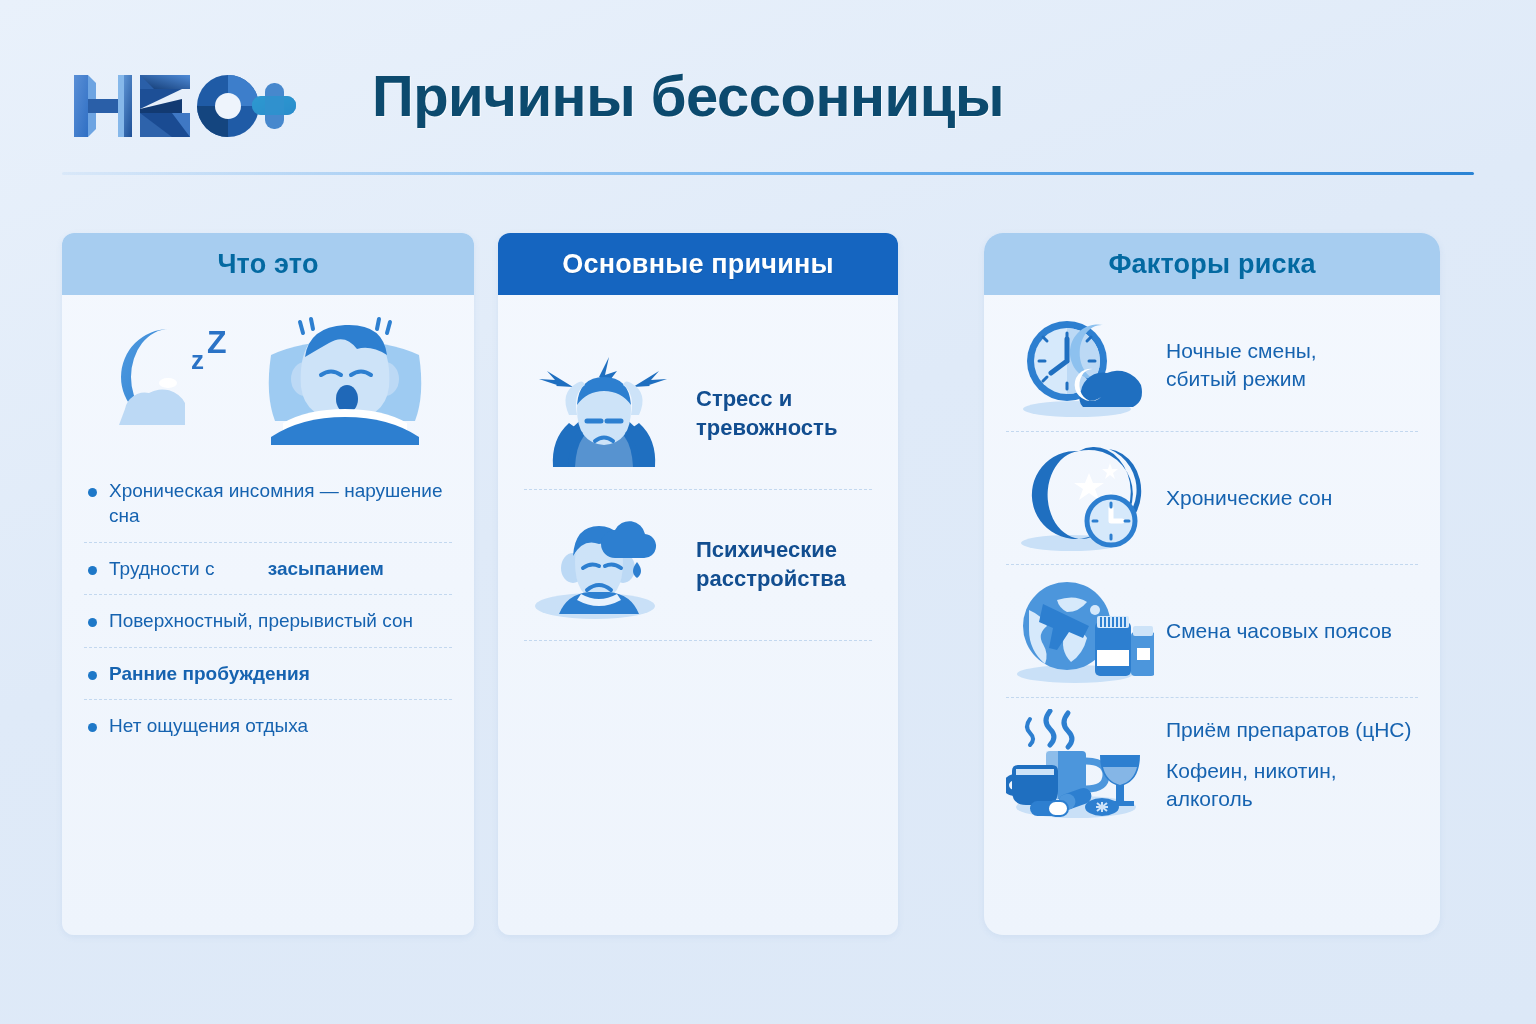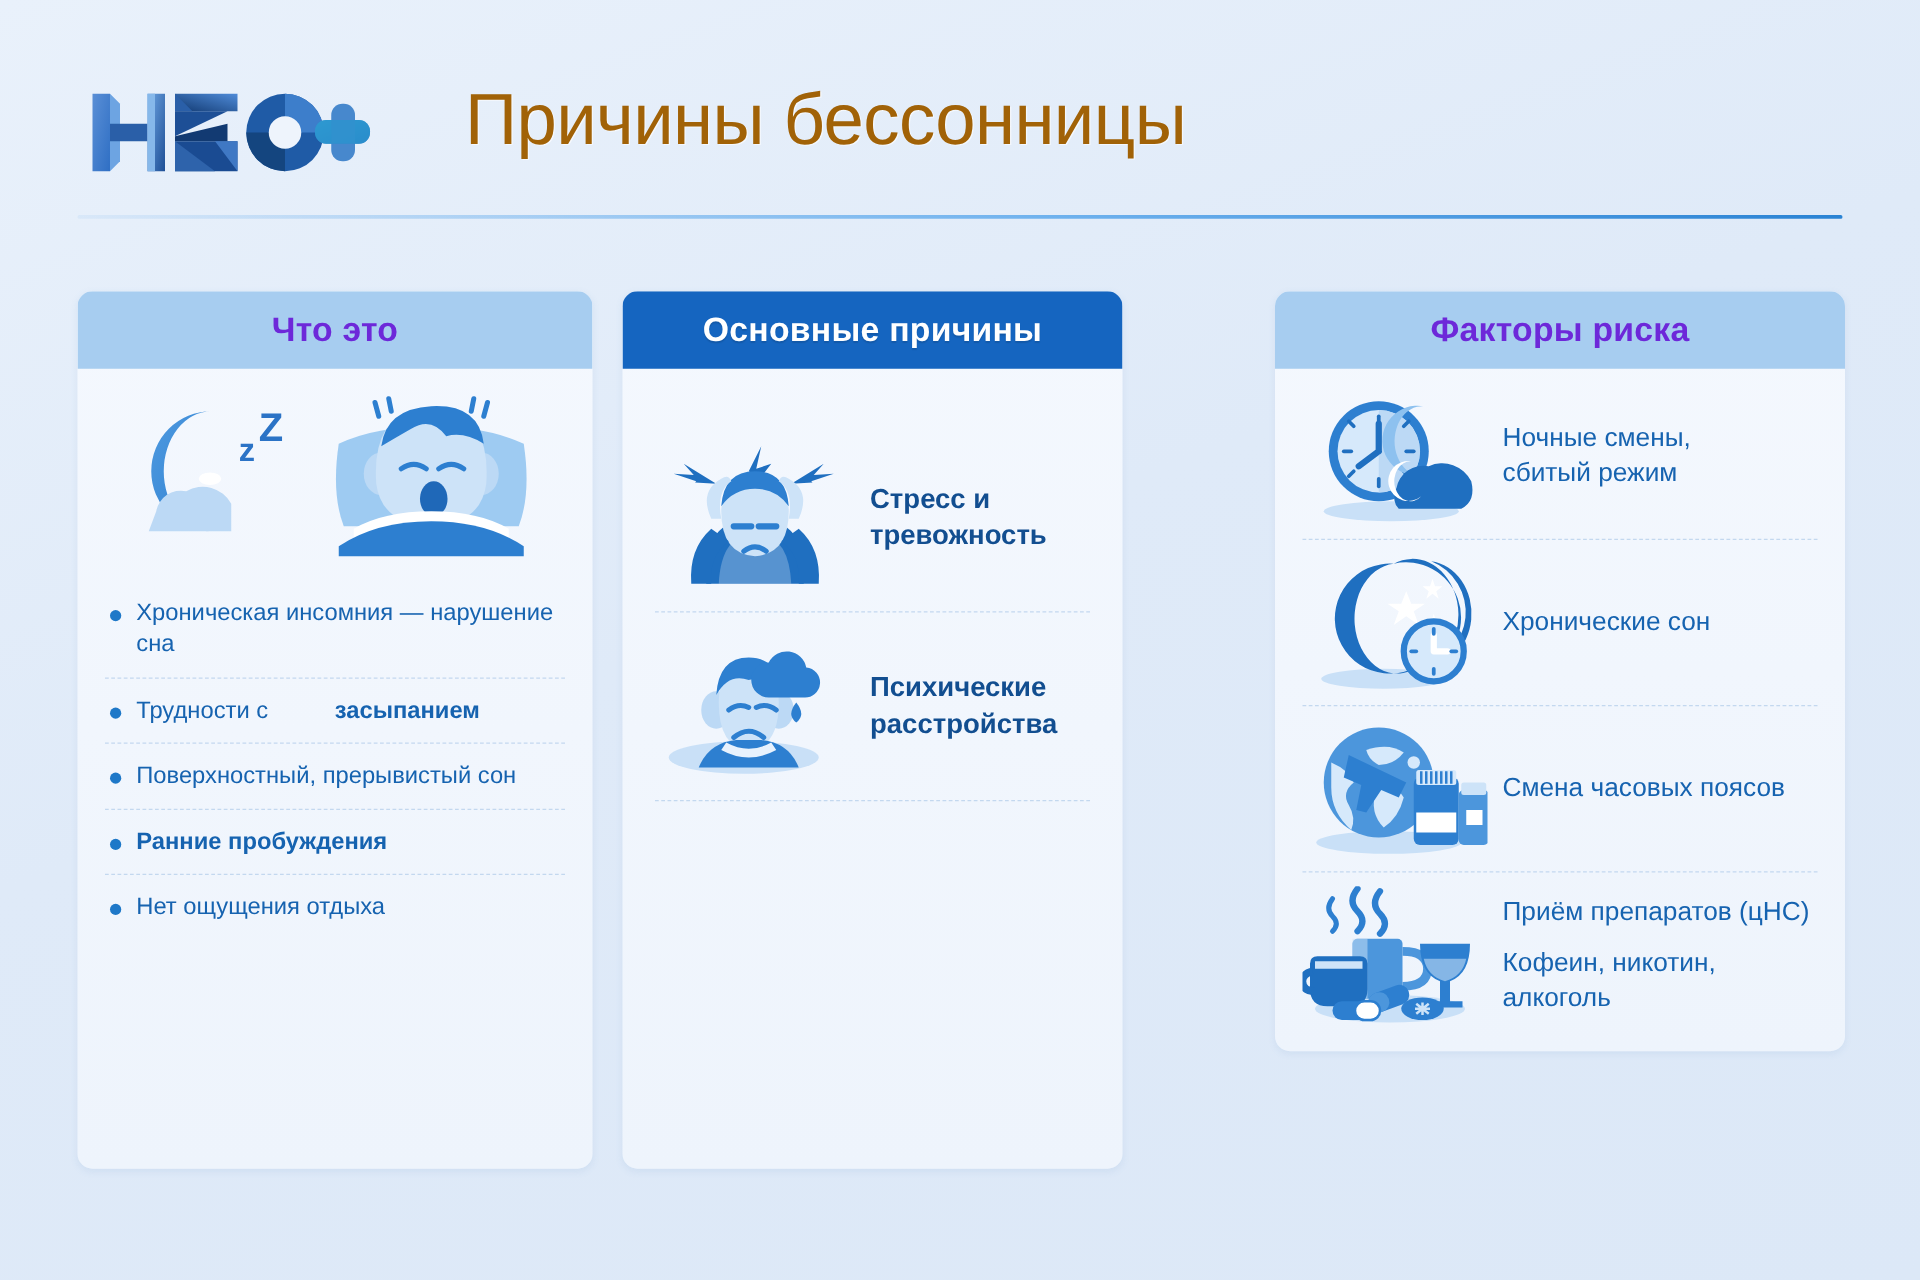--- a/index.html
+++ b/index.html
@@ -18,22 +18,22 @@
     position: absolute; left: 0; top: 0; width: 1536px; height: 180px;
   }
   #logo {
     position: absolute; left: 72px; top: 66px;
     width: 230px; height: 80px;
     display: flex; align-items: center;
   }
   .logo-svg { display: block; }
   #page-title {
     position: absolute; left: 372px; top: 62px;
-    font-size: 58px; font-weight: normal; letter-spacing: -0.5px;
-    color: #a16207;
+    font-size: 58px; font-weight: bold; letter-spacing: -0.5px;
+    color: #0c4a6e;
     text-shadow: 1px 1px 0 rgba(255,255,255,0.6);
     white-space: nowrap;
   }
   #title-rule {
     position: absolute; left: 62px; top: 172px;
     width: 1412px; height: 3px;
     background: linear-gradient(to right, rgba(140,190,240,0.15) 0%, #6fb2ee 55%, #2a83d4 100%);
     border-radius: 2px;
   }
 
@@ -41,31 +41,31 @@
   .card {
     position: absolute;
     top: 233px;
     border-radius: 12px;
     overflow: hidden;
     background: linear-gradient(180deg, #f4f8fe 0%, #eef4fc 100%);
     box-shadow: 0 2px 6px rgba(90,140,200,0.10);
   }
   #card-what   { left: 62px;   width: 412px;  height: 702px; }
   #card-causes { left: 498px;  width: 400px;  height: 702px; }
-  #card-risks  { left: 1020px; width: 456px;  height: 608px; }
+  #card-risks  { left: 984px; width: 456px;  height: 702px; border-radius: 19px; }
 
   .card-header {
     height: 62px;
     display: flex; align-items: center; justify-content: center;
     font-size: 27px; font-weight: bold;
     letter-spacing: 0.2px;
   }
   .card-header.light {
     background: #a7cdf0;
-    color: #6d28d9;
+    color: #0369a1;
   }
   .card-header.solid {
     background: #1565C0;
     color: #ffffff;
     text-shadow: 0 1px 1px rgba(0,0,0,0.12);
   }
 
   .card-body { padding: 0; position: relative; }
 
   

